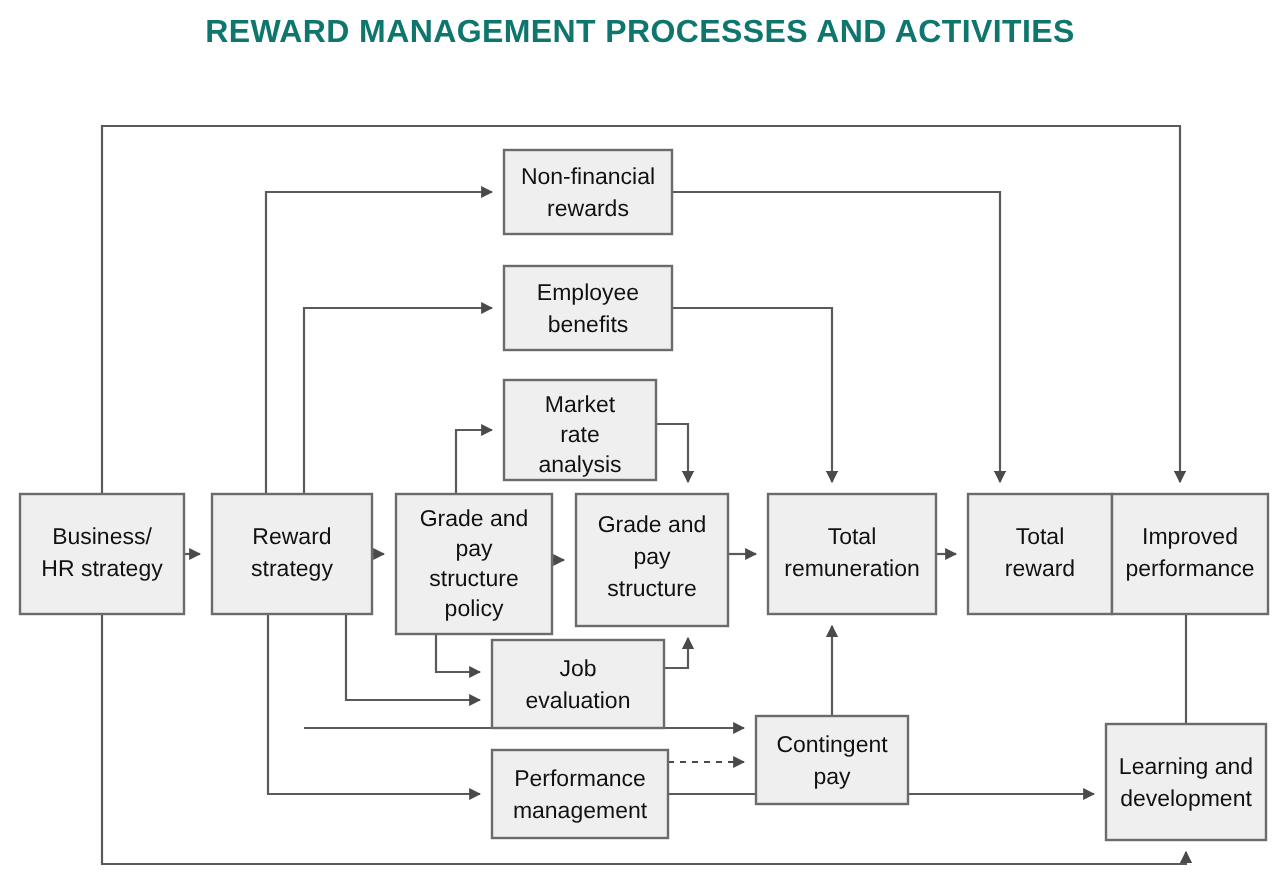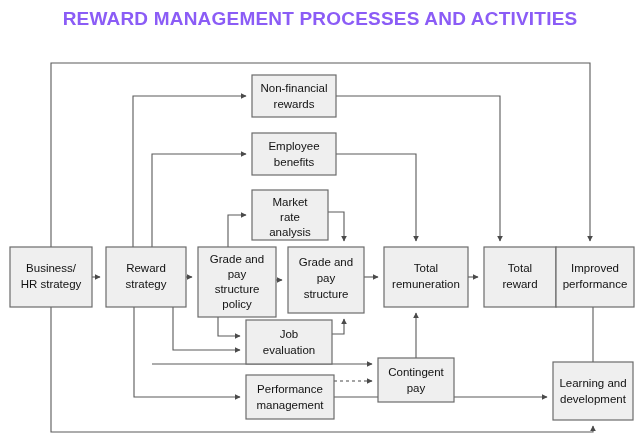--- a/index.html
+++ b/index.html
@@ -1,21 +1,21 @@
 <!DOCTYPE html>
 <html><head>
 <meta charset="utf-8">
 <style>
   html,body{margin:0;padding:0;background:#ffffff;}
   body{width:640px;height:448px;overflow:hidden;font-family:"Liberation Sans",sans-serif;}
   #page{position:relative;width:640px;height:448px;background:#fff;}
   #title{
     position:absolute;left:0;top:8px;width:640px;text-align:center;
     font-family:"Liberation Sans",sans-serif;
-    font-size:19px;font-weight:bold;color:#8b5cf6;letter-spacing:0.2px;
+    font-size:16px;font-weight:bold;color:#0f766e;letter-spacing:0.2px;
   }
   #canvas{position:absolute;left:0;top:0;width:640px;height:448px;}
   .nodebox{
     fill:#efefef;stroke:#6b6b6b;stroke-width:1.2;
   }
   .nodelabel{
     font-family:"Liberation Sans",sans-serif;
     font-size:11.5px;fill:#111;text-anchor:middle;
   }
   .edge{

